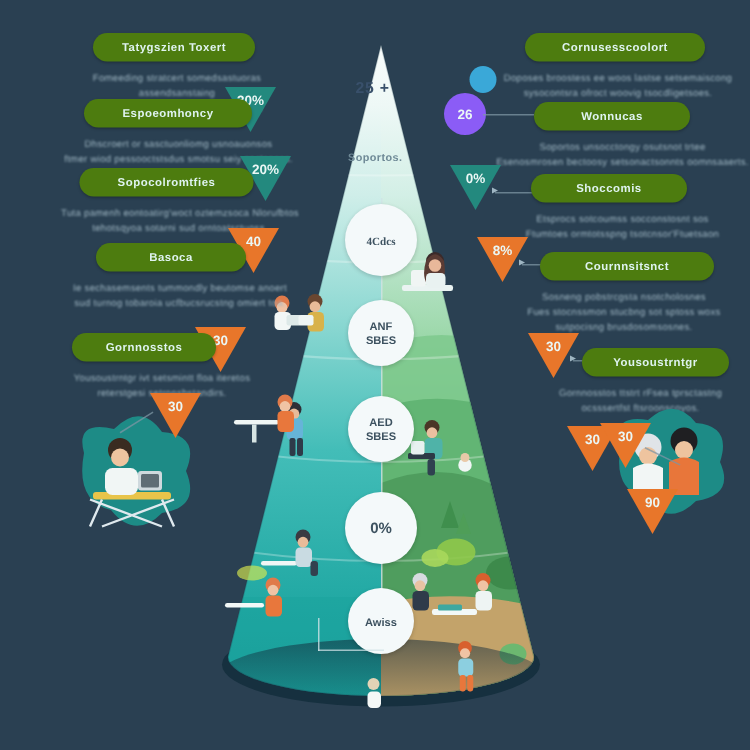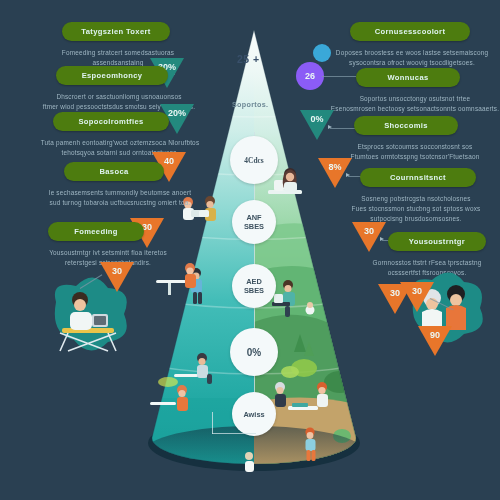--- a/index.html
+++ b/index.html
@@ -295,21 +295,21 @@
 
   <div class="pill" style="left:64px;top:162px;width:100px;">Basoca</div>
   <div class="para" style="left:34px;top:188px;width:172px;">
     <span>Ie sechasemsents tummondly beutomse anoert</span><br>
     <span>sud turnog tobaroia ucfbucsrucstng omiert toa.</span>
   </div>
   <div class="badge-tri tri-orange" style="left:130px;top:218px;">30</div>
   <div class="conn" style="left:108px;top:232px;width:30px;"></div>
   <div class="arrowhead ah-left" style="left:104px;top:229px;"></div>
 
-  <div class="pill" style="left:48px;top:222px;width:96px;">Fomeeding</div>
+  <div class="pill" style="left:48px;top:222px;width:96px;">Gornnosstos</div>
   <div class="para" style="left:28px;top:248px;width:160px;">
     <span>Yousoustrntgr ivt setsmintt floa iteretos</span><br>
     <span>reterstgesi setronsbstandirs.</span>
   </div>
 
   <div class="pill" style="left:350px;top:22px;width:120px;">Cornusesscoolort</div>
   <div class="para" style="left:330px;top:48px;width:164px;">
     <span>Doposes broostess ee woos lastse setsemaiscong</span><br>
     <span>sysocontsra ofroct woovig tsocdligetsoes.</span>
   </div>

